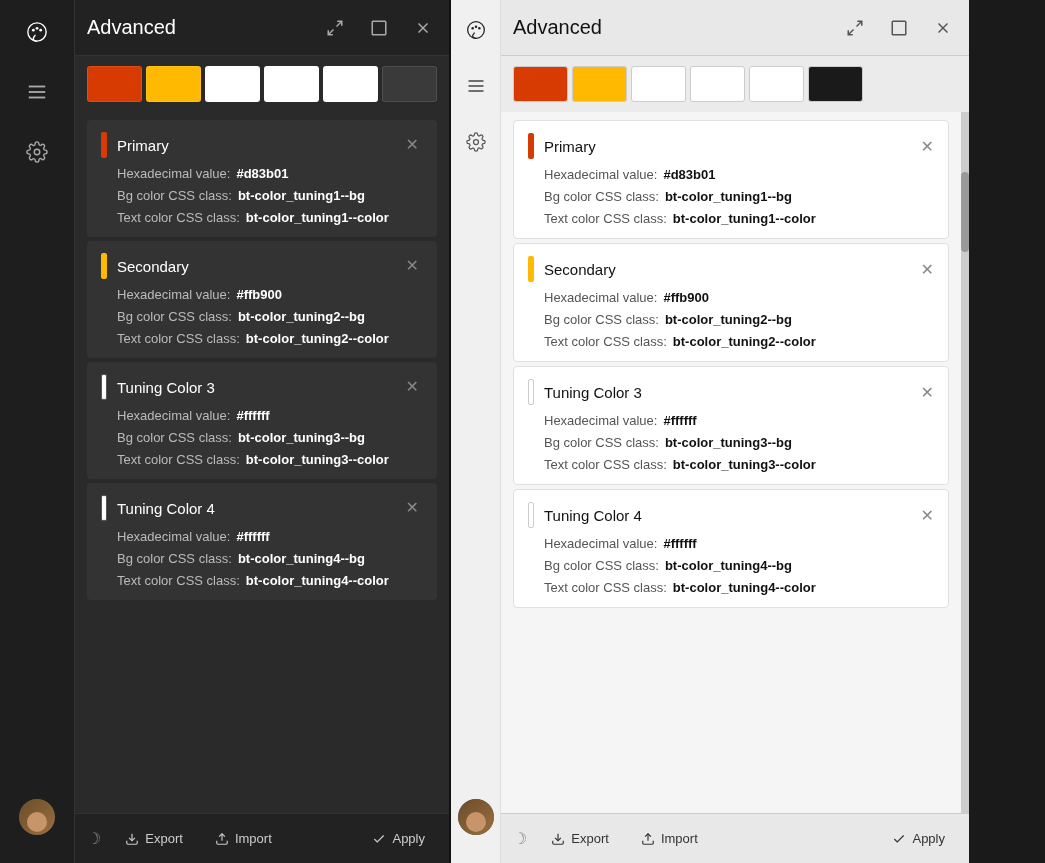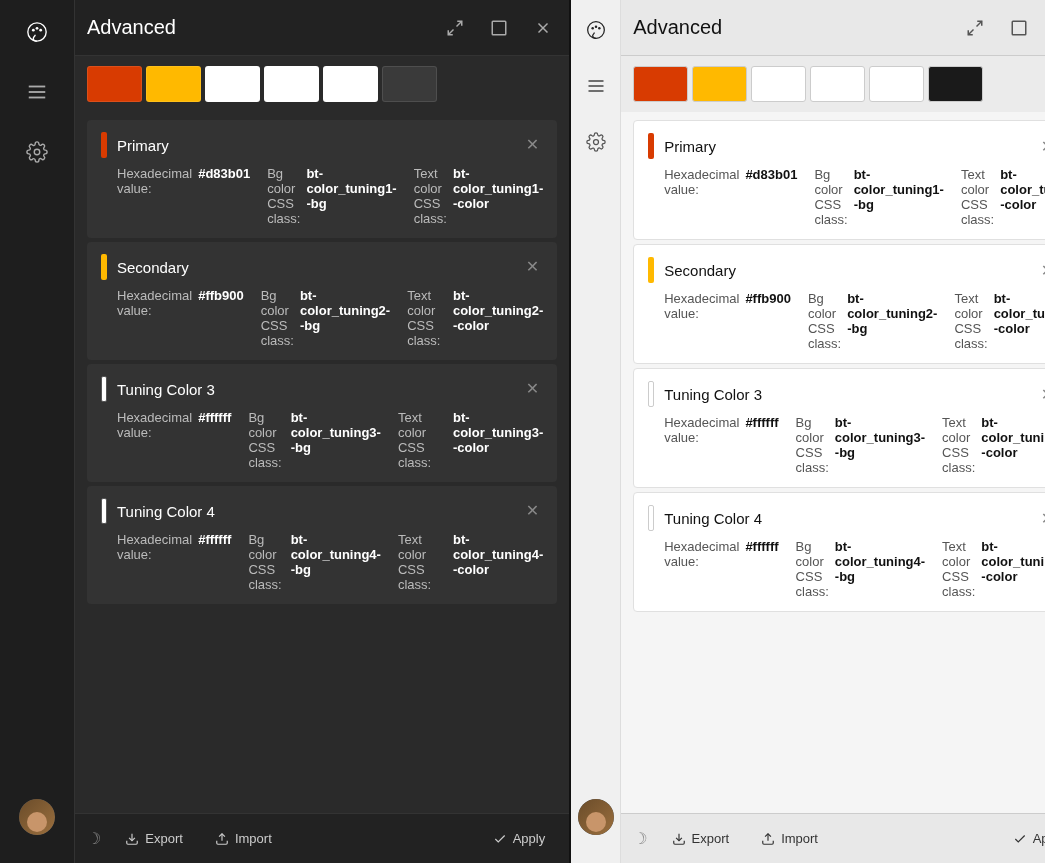--- a/index.html
+++ b/index.html
@@ -170,22 +170,22 @@
     .close-btn {
       color: #888;
       cursor: pointer;
       font-size: 16px;
       line-height: 1;
       padding: 2px 4px;
     }
 
     .color-info {
       display: flex;
-      flex-direction: row;
-      gap: 17px;
+      flex-direction: column;
+      gap: 7px;
       padding-left: 16px;
     }
 
     .color-row {
       font-size: 13px;
       color: #bbb;
       display: flex;
       gap: 6px;
     }
 

